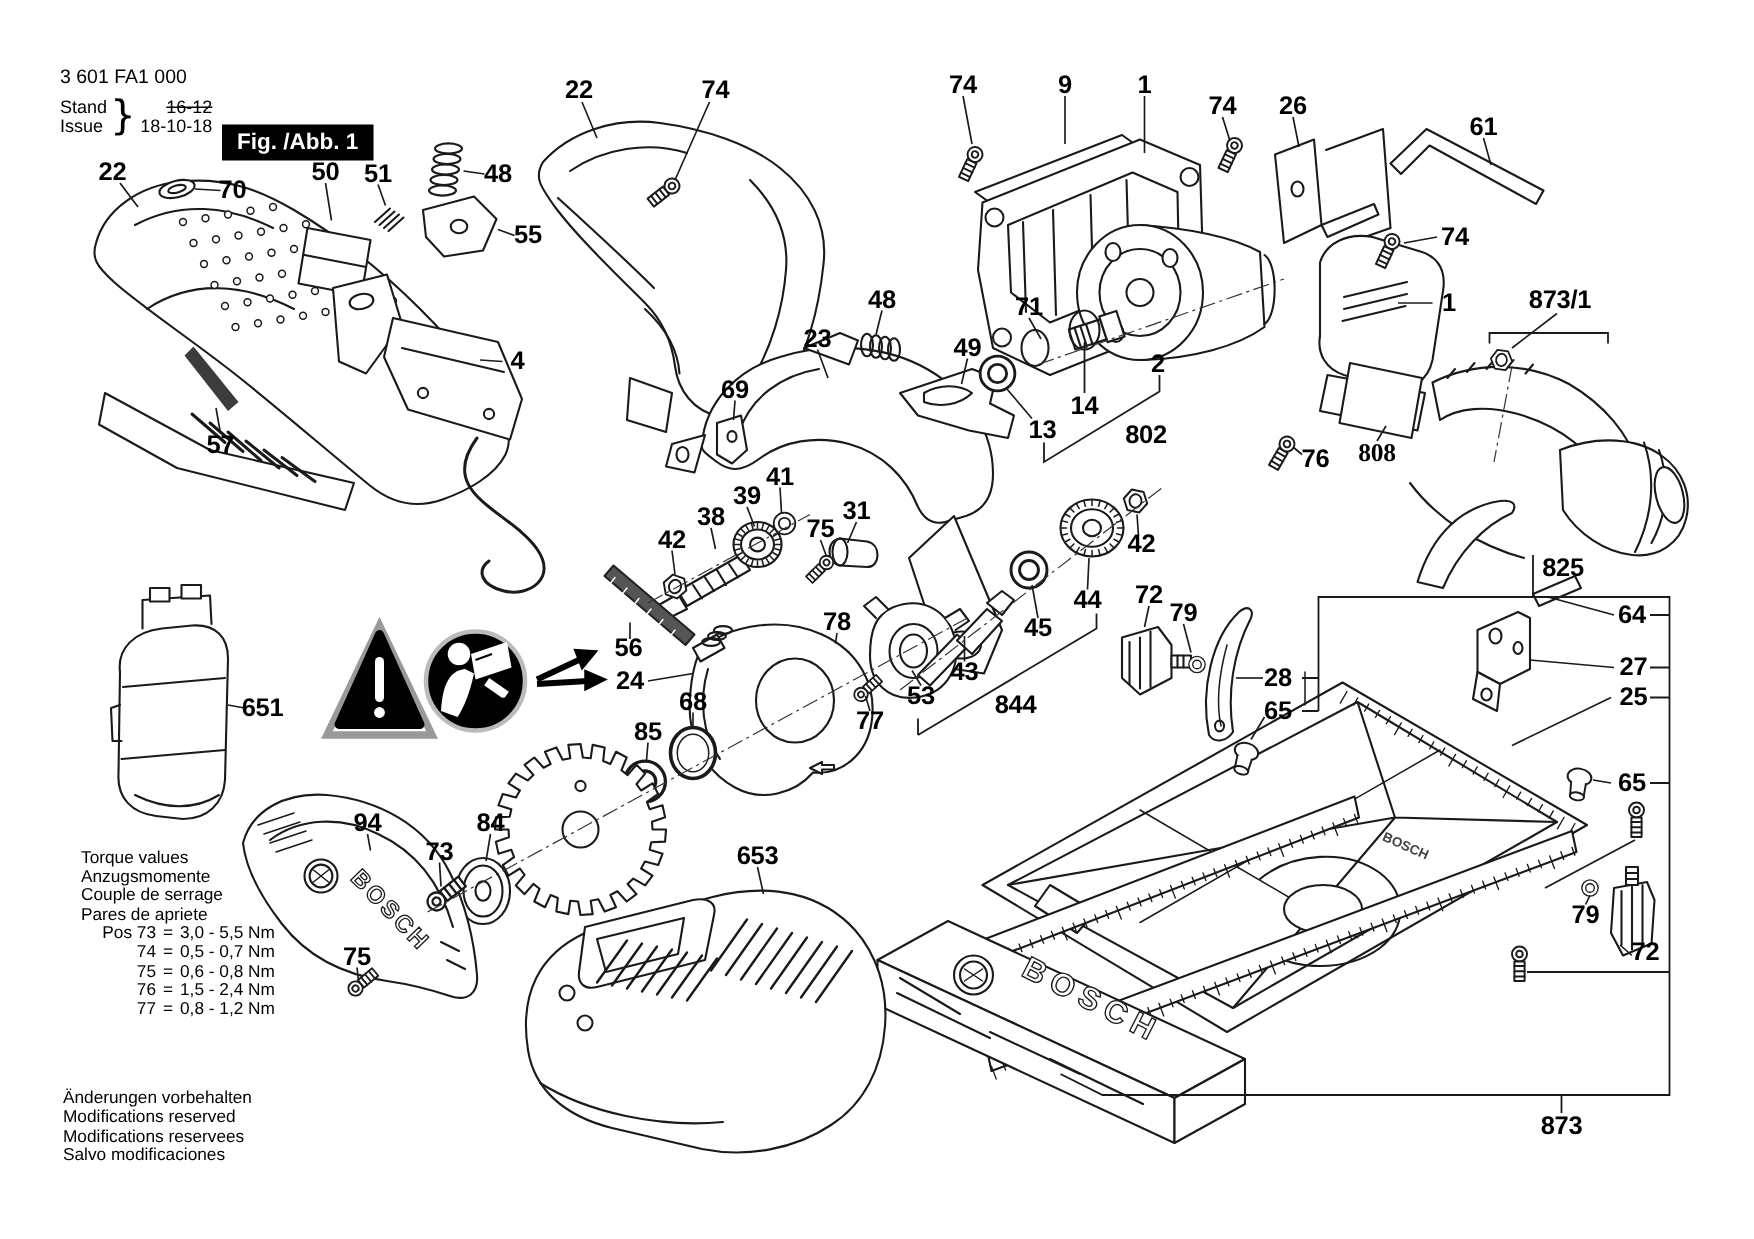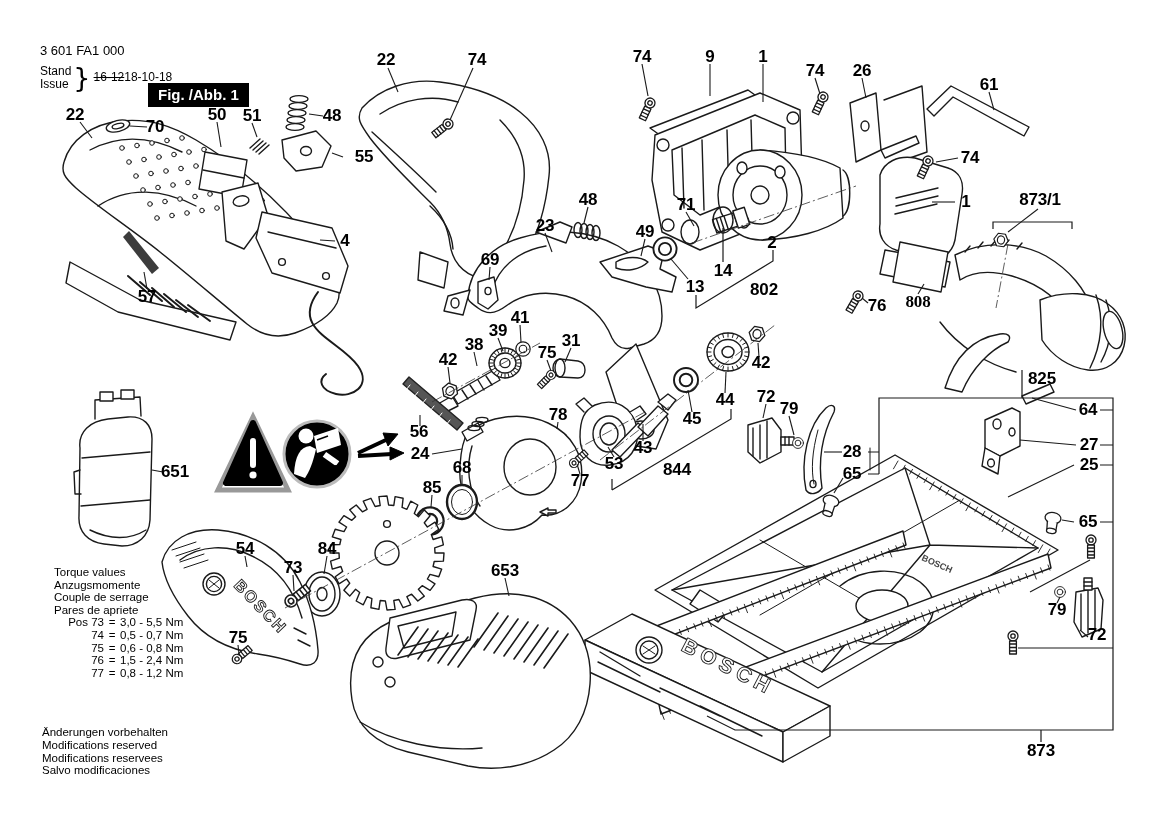--- a/index.html
+++ b/index.html
@@ -6,21 +6,21 @@
   #page{position:relative;width:1169px;height:826px;background:#fff;overflow:hidden;
         font-family:"Liberation Sans",sans-serif;color:#000;}
   #art{position:absolute;left:0;top:0;}
   .plabel{position:absolute;transform:translate(-50%,-50%);font-weight:bold;
           font-size:17px;letter-spacing:-0.2px;white-space:nowrap;}
   
   #partnum{position:absolute;left:40px;top:43px;font-size:13px;}
   #standissue{position:absolute;left:40px;top:62px;font-size:12px;display:flex;align-items:center;}
   .si-col{display:flex;flex-direction:column;line-height:13px;}
   .brace{font-size:27px;font-weight:400;margin:0 3px 0 2px;font-family:"DejaVu Sans",sans-serif;}
-  .dates{display:flex;flex-direction:row;line-height:13px;font-size:12px;text-align:right;}
+  .dates{display:flex;flex-direction:column;line-height:13px;font-size:12px;text-align:right;}
   .struck{text-decoration:line-through;}
   #figbox{position:absolute;left:148px;top:66px;background:#000;color:#fff;
           font-weight:bold;font-size:15px;padding:3px 10px 4px 10px;margin-top:17px;}
   
   #torque{position:absolute;left:54px;top:566px;font-size:11.5px;line-height:12.6px;}
   .trow{white-space:nowrap;}
   .tpos{display:inline-block;width:50px;text-align:right;}
   .teq{display:inline-block;width:16px;text-align:center;}
   
   #footer{position:absolute;left:42px;top:726px;font-size:11.5px;line-height:12.8px;}
@@ -783,21 +783,21 @@
       <div>Modifications reservees</div>
       <div>Salvo modificaciones</div>
     </div>
 
 <div id="labels">
       <div class="plabel" style="left: 75px; top: 115px;">22</div>
       <div class="plabel" style="left: 155px; top: 127px;">70</div>
       <div class="plabel" style="left: 217px; top: 115px;">50</div>
       <div class="plabel" style="left: 252px; top: 116px;">51</div>
       <div class="plabel" style="left: 332px; top: 116px;">48</div>
-      <div class="plabel" style="left: 352px; top: 157px; margin-left: 12px;">55</div>
+      <div class="plabel" style="left: 352px; top: 157px;">55</div>
       <div class="plabel" style="left: 386px; top: 60px;">22</div>
       <div class="plabel" style="left: 477px; top: 60px;">74</div>
       <div class="plabel" style="left: 642px; top: 57px;">74</div>
       <div class="plabel" style="left: 710px; top: 57px;">9</div>
       <div class="plabel" style="left: 763px; top: 57px;">1</div>
       <div class="plabel" style="left: 815px; top: 71px;">74</div>
       <div class="plabel" style="left: 862px; top: 71px;">26</div>
       <div class="plabel" style="left: 989px; top: 85px;">61</div>
       <div class="plabel" style="left: 970px; top: 158px;">74</div>
       <div class="plabel" style="left: 966px; top: 202px;">1</div>
@@ -827,21 +827,21 @@
       <div class="plabel" style="left: 643px; top: 448px;">43</div>
       <div class="plabel" style="left: 677px; top: 470px;">844</div>
       <div class="plabel" style="left: 614px; top: 464px;">53</div>
       <div class="plabel" style="left: 580px; top: 481px;">77</div>
       <div class="plabel" style="left: 558px; top: 415px;">78</div>
       <div class="plabel" style="left: 419px; top: 432px;">56</div>
       <div class="plabel" style="left: 420px; top: 454px;">24</div>
       <div class="plabel" style="left: 462px; top: 468px;">68</div>
       <div class="plabel" style="left: 432px; top: 488px;">85</div>
       <div class="plabel" style="left: 175px; top: 472px;">651</div>
-      <div class="plabel" style="left: 245px; top: 549px;">54</div>
+      <div class="plabel" style="left: 245px; top: 549px;">94</div>
       <div class="plabel" style="left: 293px; top: 568px;">73</div>
       <div class="plabel" style="left: 327px; top: 549px;">84</div>
       <div class="plabel" style="left: 238px; top: 638px;">75</div>
       <div class="plabel" style="left: 505px; top: 571px;">653</div>
       <div class="plabel" style="left: 1042px; top: 379px;">825</div>
       <div class="plabel" style="left: 1088px; top: 410px;">64</div>
       <div class="plabel" style="left: 1089px; top: 445px;">27</div>
       <div class="plabel" style="left: 1089px; top: 465px;">25</div>
       <div class="plabel" style="left: 1088px; top: 522px;">65</div>
       <div class="plabel" style="left: 766px; top: 397px;">72</div>

